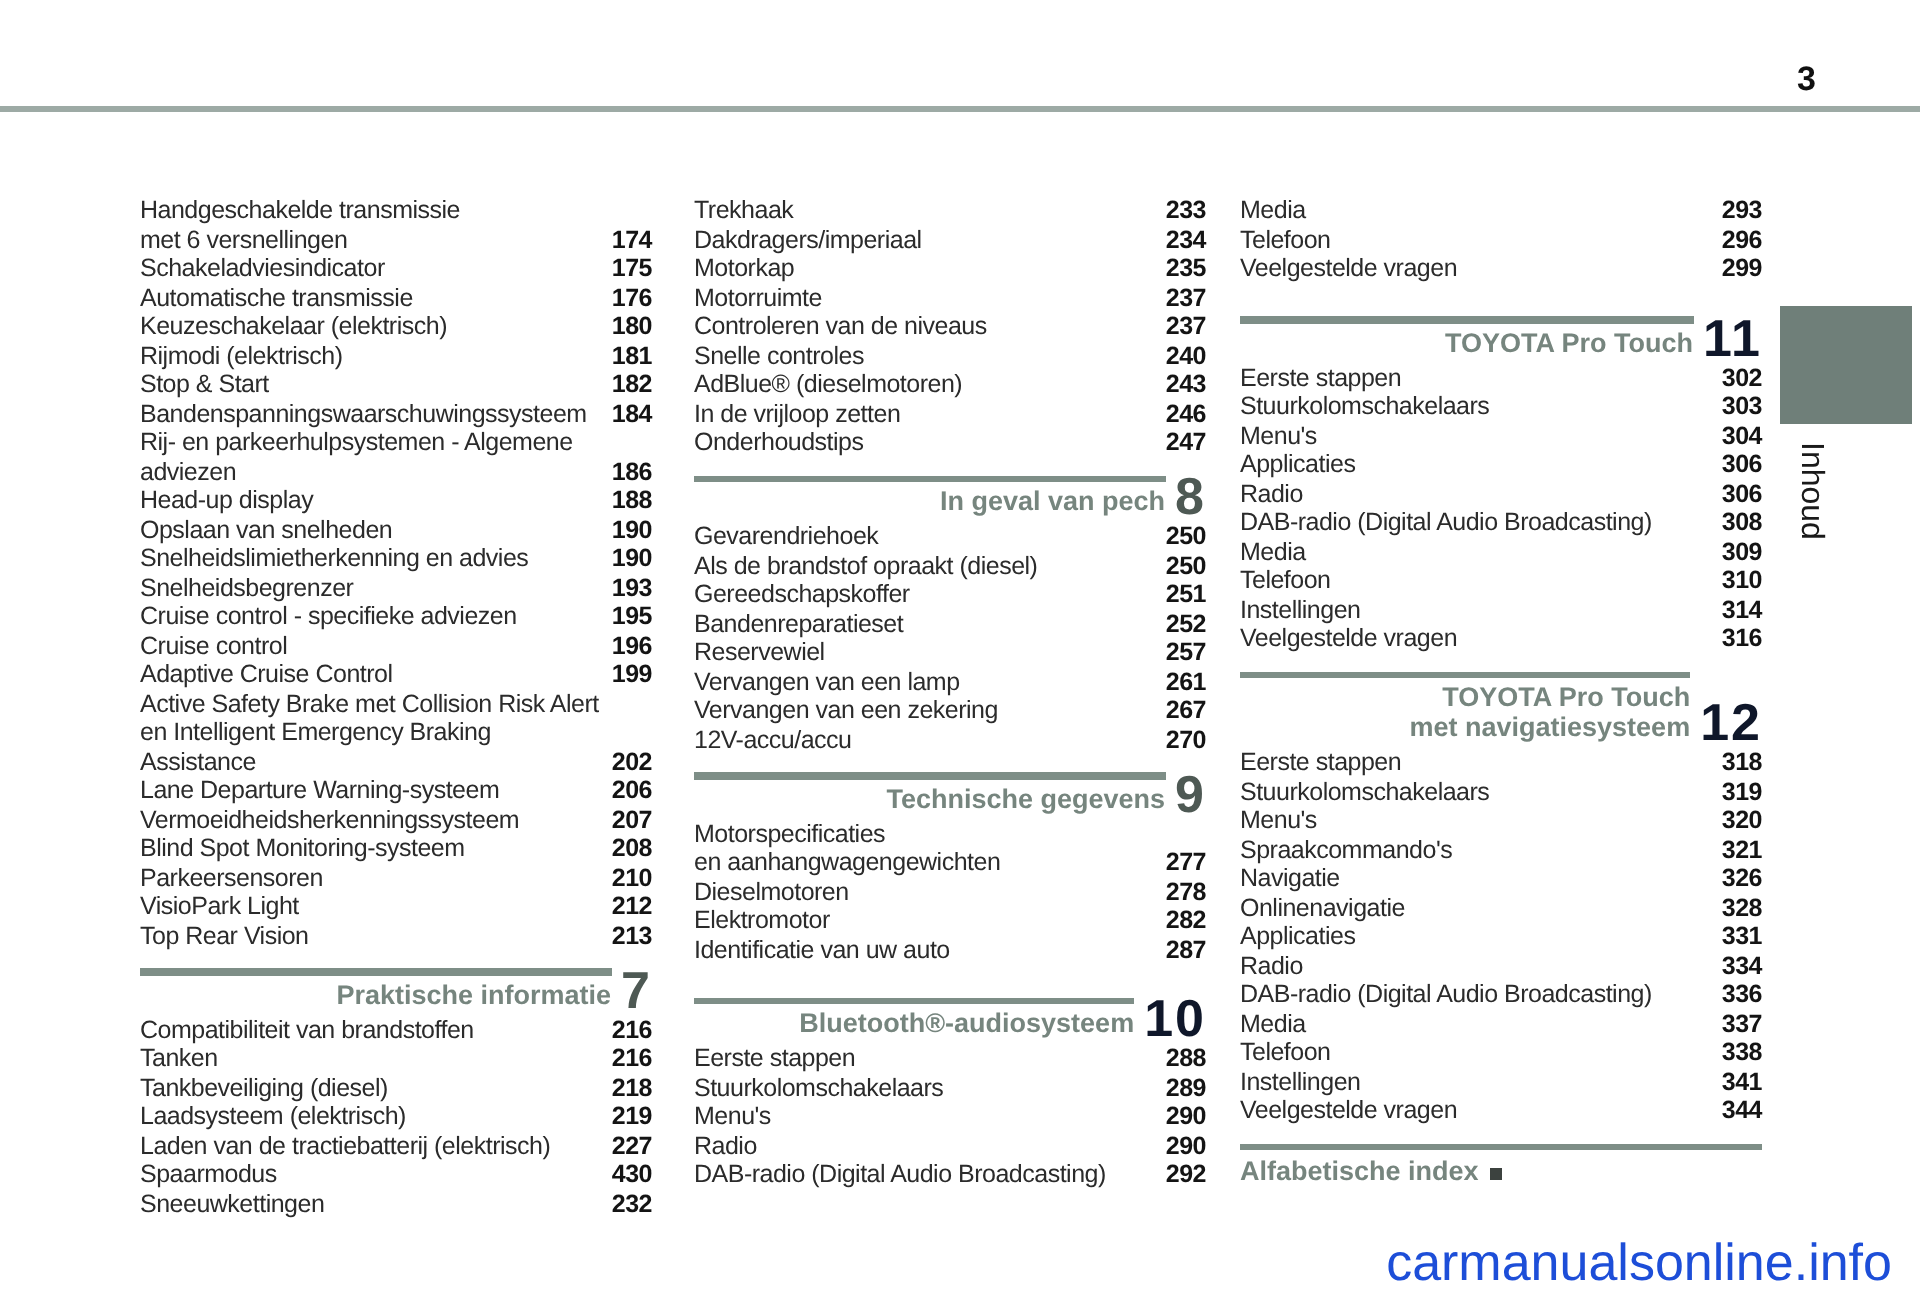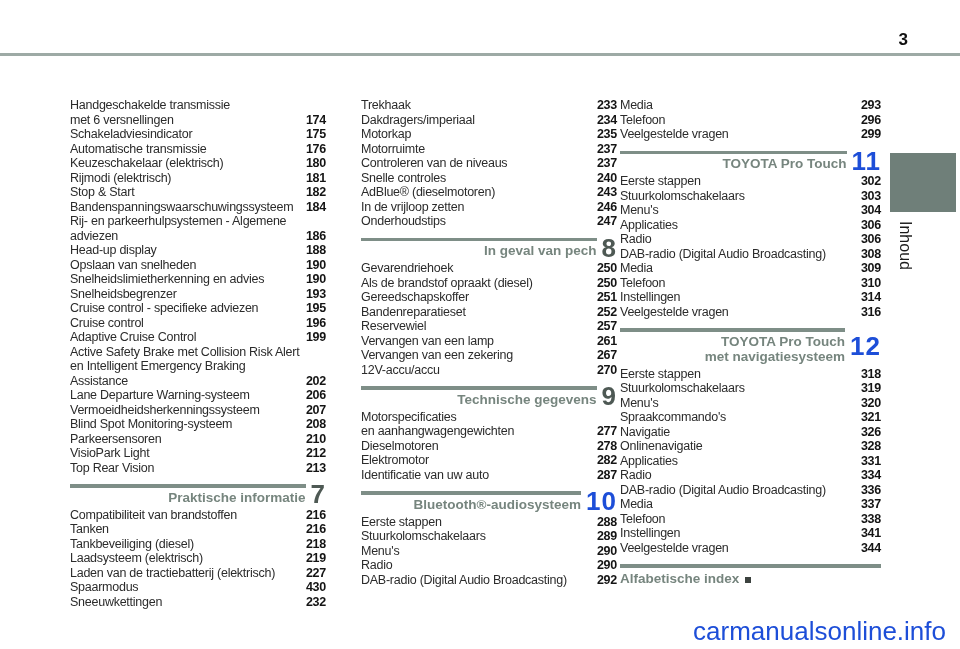--- a/index.html
+++ b/index.html
@@ -11,41 +11,41 @@
   .page-num{position:absolute; top:30px; right:52px; font-size:17px; font-weight:bold; color:#101010;}
 
   .chapter-tab{position:absolute; left:890px; top:153px; width:66px; height:59px; background:#6f7f79;}
   .tab-label{
     position:absolute; left:914px; top:221px; font-size:16px; color:#1a1a1a;
     transform:rotate(90deg); transform-origin:left top; white-space:nowrap;
   }
 
   .col{position:absolute; top:98px; font-size:12.5px; line-height:14.5px; letter-spacing:-0.25px;}
   #col1{left:70px;  width:256px;}
-  #col2{left:361px; width:256px;}
+  #col2{left:347px; width:256px;}
   #col3{left:620px; width:261px;}
 
   .entry{display:flex; align-items:flex-end;}
   .entry .name{flex:1; min-width:0; white-space:nowrap; padding-right:5px; color:#2b2b2b;}
   .entry .num{font-weight:bold; color:#141414; flex:none;}
 
   .section{margin-top:9px;}
-  .sec-head{display:flex; align-items:center;}
+  .sec-head{display:flex; align-items:flex-end;}
   .sec-left{flex:1; min-width:0;}
   .sec-rule{height:3.5px; background:#7e8e87;}
   .sec-label{
     text-align:right; font-weight:bold; color:#76857e;
     font-size:13.5px; line-height:15px; margin-top:2px; letter-spacing:0;
   }
   .sec-num{
     flex:none; font-weight:bold; font-size:26px; line-height:20px;
     margin-left:5px; letter-spacing:1px;
   }
   .sec-num.dark{color:#4e5954;}
-  .sec-num.light{color:#1d4ed8;}
+  .sec-num.light{color:#0f172a;margin-top:8px;}
   .sec-items{margin-top:3px;}
 
   .index-block{margin-top:9px;}
   .index-label{
     text-align:left; font-weight:bold; color:#76857e;
     font-size:13.5px; line-height:15px; margin-top:3px; letter-spacing:0;
   }
   .index-square{display:inline-block; width:6px; height:6px; background:#3c423f; margin-left:6px;}
 
   .watermark{position:absolute; right:14px; bottom:2px; font-size:26px; color:#1d4ed8;}

